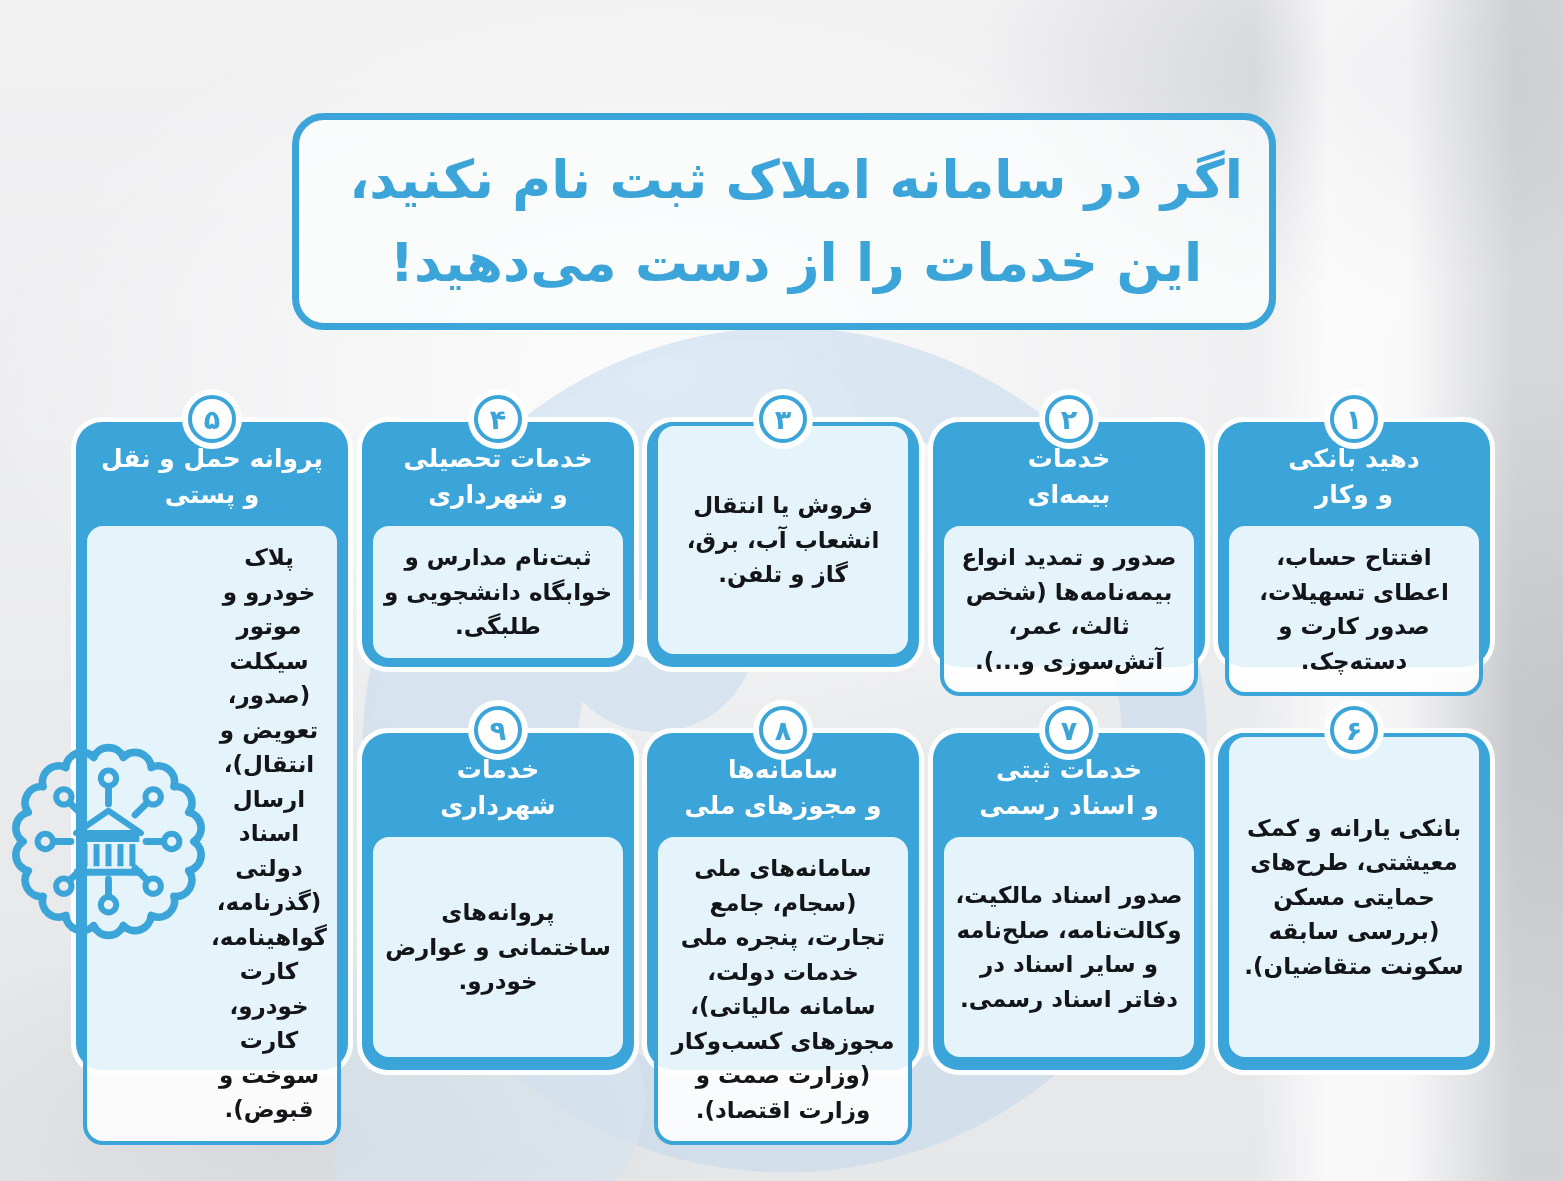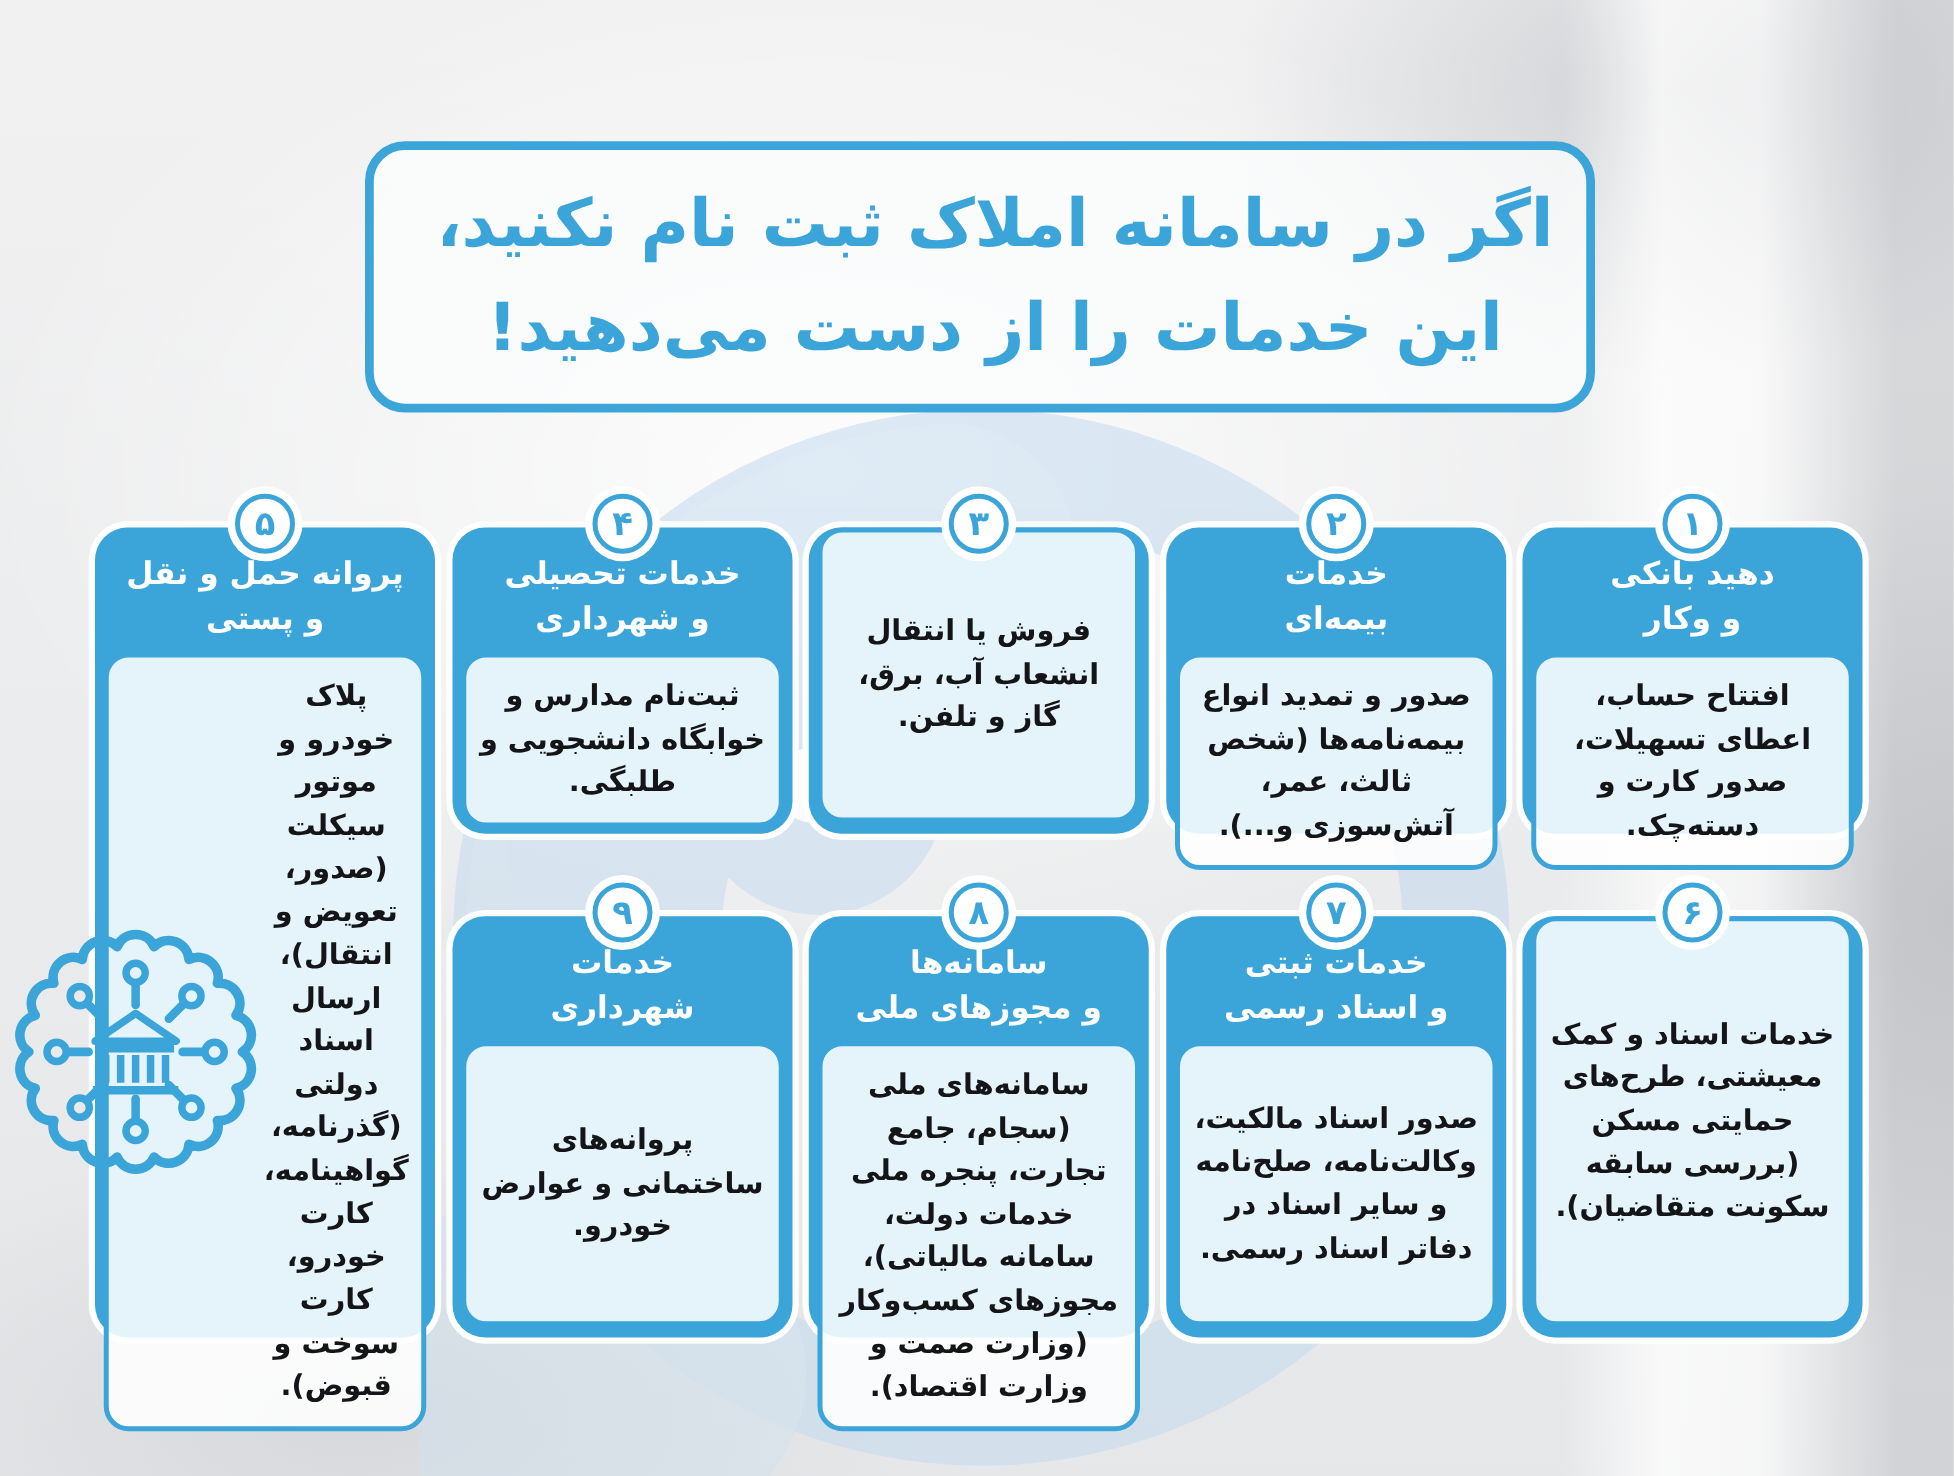--- a/index.html
+++ b/index.html
@@ -202,21 +202,21 @@
       </div>
     </div>
   </div>
 
   <div class="card c6">
     <div class="badge">
         <span>۶</span>
       </div>
     <div class="inner">
       <div class="bdy">
-          <p>خدمات اسناد و کمک معیشتی، طرح‌های حمایتی مسکن (بررسی سابقه سکونت متقاضیان).</p>
+          <p>بانکی یارانه و کمک معیشتی، طرح‌های حمایتی مسکن (بررسی سابقه سکونت متقاضیان).</p>
         </div>
     </div>
   </div>
 
   <div class="card c7">
     <div class="badge">
         <span>۷</span>
       </div>
     <div class="inner">
       <div class="hdr">

